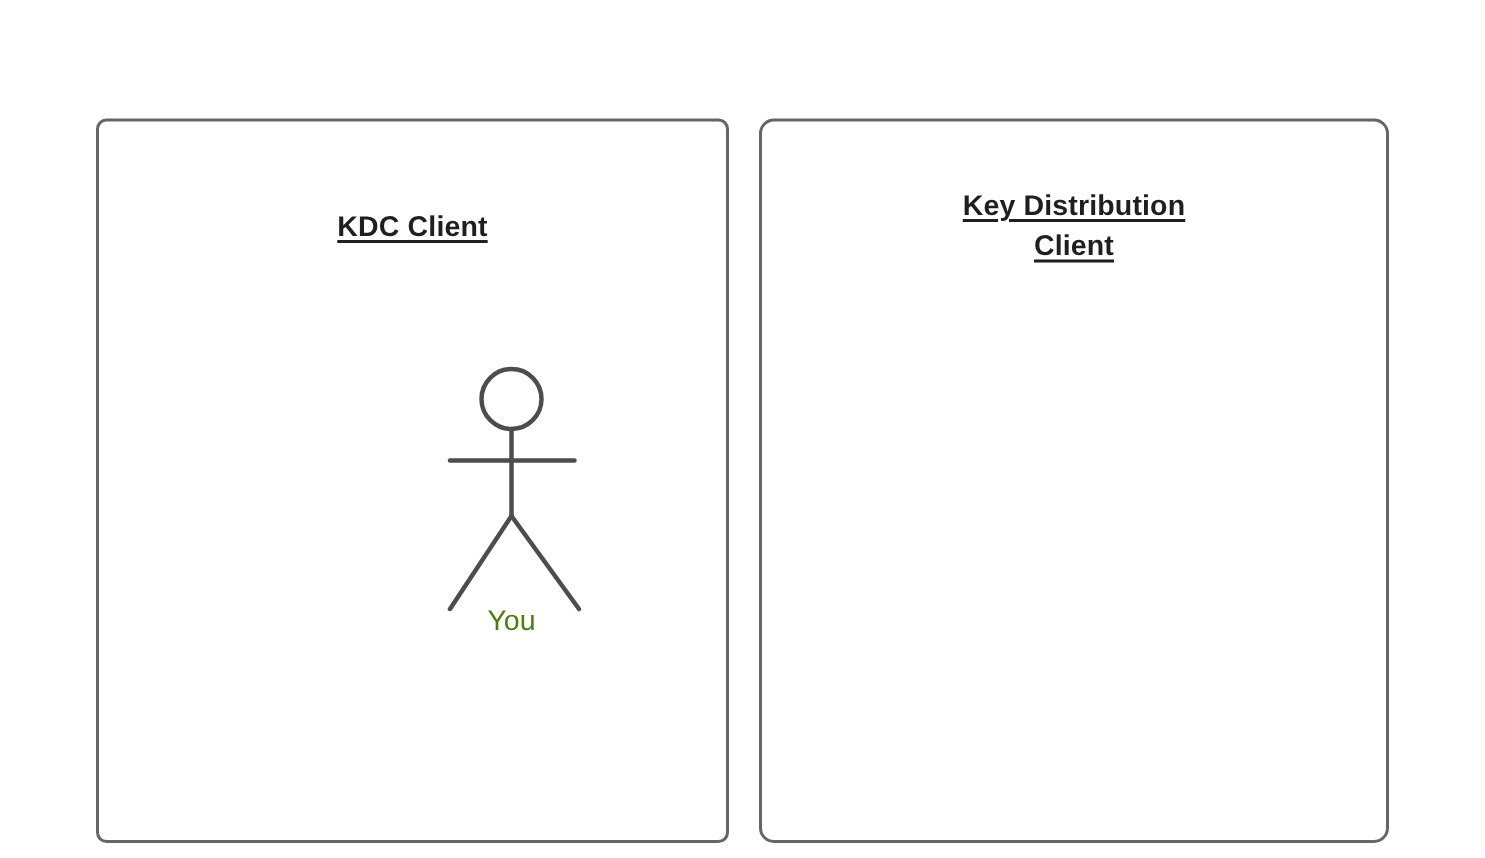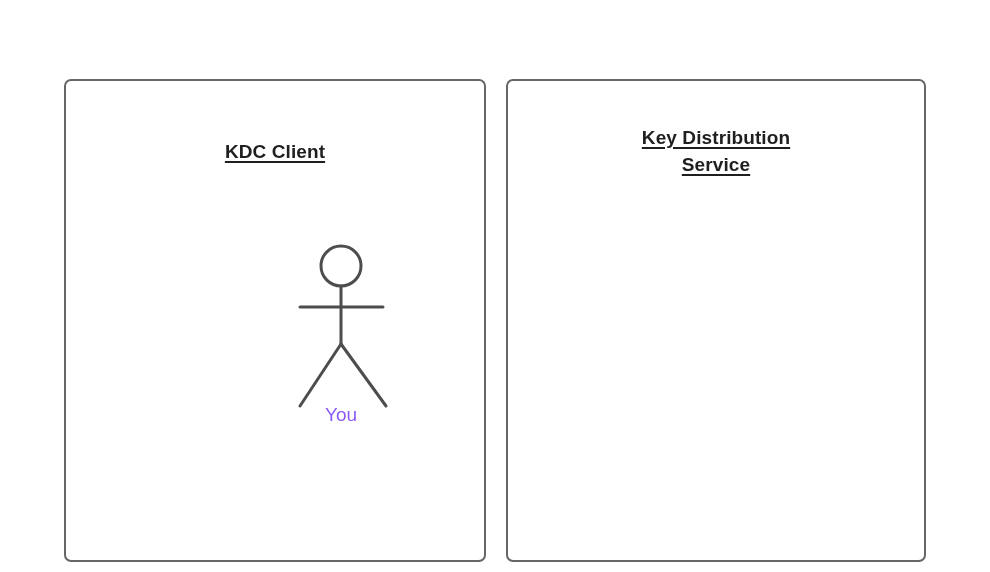--- a/index.html
+++ b/index.html
@@ -33,20 +33,21 @@
     left: 64px;
     top: 43px;
     width: 422px;
     height: 483px;
   }
   #panel-kdc {
     left: 506px;
     top: 43px;
     width: 420px;
     height: 483px;
+    border-radius: 10px;
   }
 
   .panel-title {
     position: absolute;
     left: 0;
     width: 100%;
     text-align: center;
     font-size: 19px;
     font-weight: bold;
     color: #1f1f1f;
@@ -70,21 +71,21 @@
     height: 180px;
   }
   #actor svg { display: block; }
 
   .caption {
     position: absolute;
     left: 0;
     width: 100%;
     text-align: center;
     font-size: 19px;
-    color: #8b5cf6;
+    color: #4d7c0f;
     line-height: 24px;
   }
   #actor-label {
     left: 185px;
     top: 322px;
     width: 180px;
   }
 
   
   #http-service {
@@ -127,18 +128,18 @@
 
     <div class="caption" id="actor-label">You</div>
 
 
   </div>
 
   <div class="panel" id="panel-kdc">
 
     <div class="panel-title">
       <span>Key Distribution</span><br>
-      <span>Service</span>
+      <span>Client</span>
     </div>
 
   </div>
 
 </div>
 
 </body></html>

